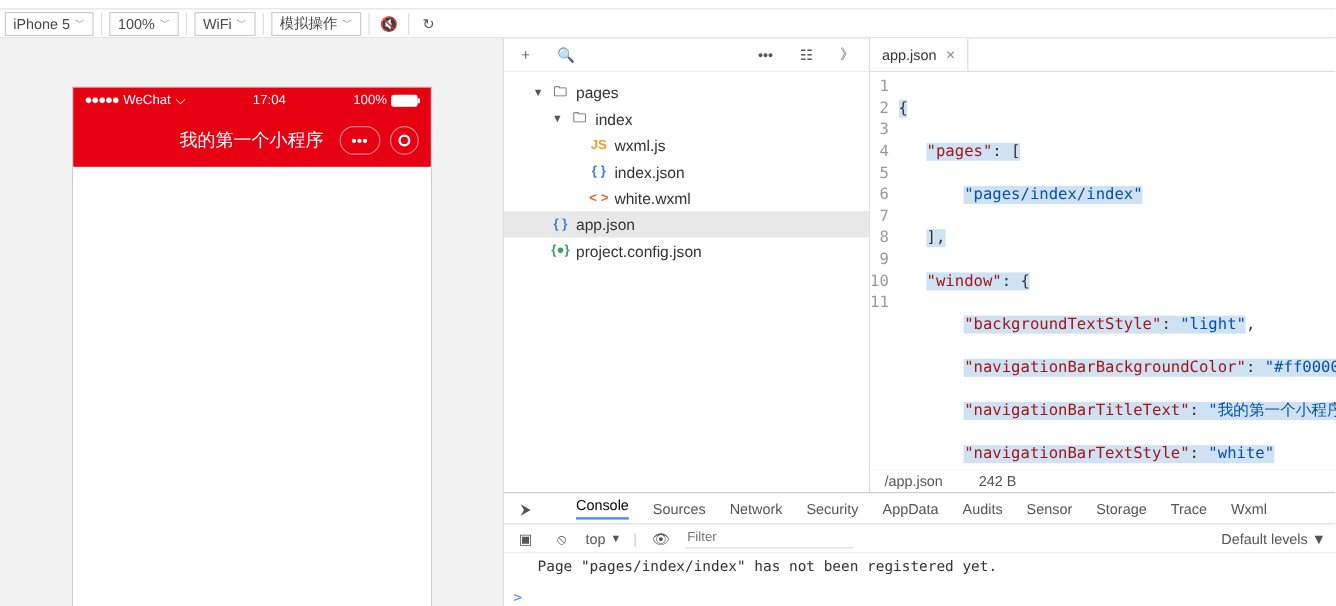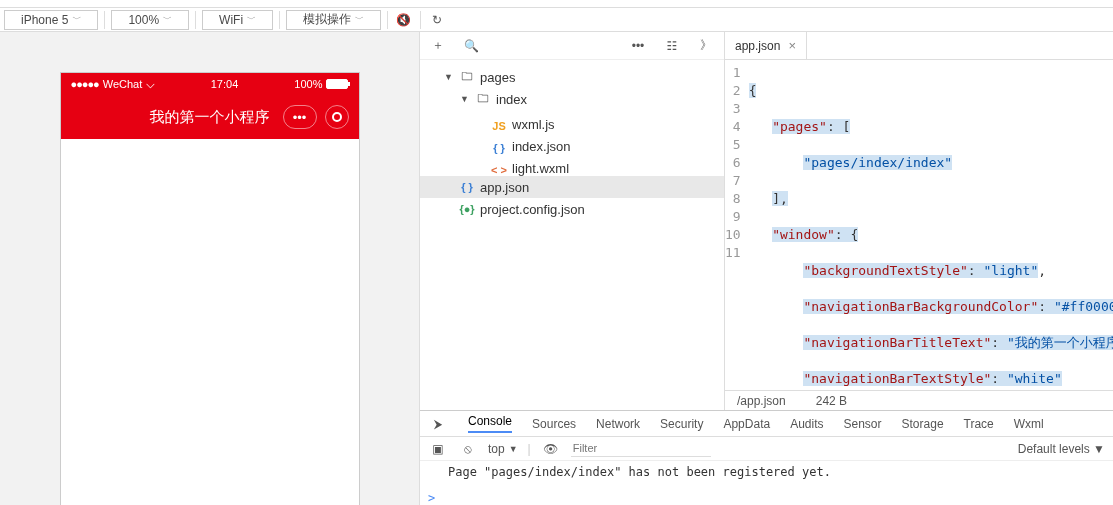--- a/index.html
+++ b/index.html
@@ -1,20 +1,20 @@
 <!DOCTYPE html>
 <html><head>
   <meta charset="utf-8">
   <style>
     * { box-sizing: border-box; margin: 0; padding: 0; }
     body { font-family: -apple-system, "Segoe UI", Arial, sans-serif; font-size: 12px; color: #333; background: #fff; overflow: hidden; }
     .app { display: flex; flex-direction: column; width: 1113px; height: 505px; }
     .menubar { height: 8px; background: #fff; display: flex; font-size: 11px; color: #333; overflow: hidden; border-bottom: 1px solid #ddd; }
     .toolbar { height: 24px; background: #fff; border-bottom: 1px solid #ddd; display: flex; align-items: center; padding: 0 4px; gap: 2px; }
-    .tb-sel { display: flex; align-items: center; border: 1px solid #ccc; height: 20px; padding: 0 16px; background: #fff; cursor: pointer; gap: 4px; color: #4a4a4a; }
+    .tb-sel { display: flex; align-items: center; border: 1px solid #ccc; height: 20px; padding: 0 6px; background: #fff; cursor: pointer; gap: 4px; color: #4a4a4a; }
     .tb-sel .chev { font-size: 9px; color: #666; }
     .tb-divider { width: 1px; height: 18px; background: #ddd; margin: 0 4px; }
     .tb-icon { width: 20px; height: 20px; display: flex; align-items: center; justify-content: center; cursor: pointer; color: #555; font-size: 12px; }
     .main { flex: 1; display: flex; min-height: 0; }
     .sim-pane { width: 420px; background: #f2f2f2; border-right: 1px solid #ddd; display: flex; align-items: flex-start; justify-content: center; padding-top: 40px; }
     .phone { width: 300px; background: #fff; border: 1px solid #ccc; }
     .status-bar { background: #e60012; color: #fff; height: 22px; display: flex; align-items: center; justify-content: space-between; padding: 0 10px; font-size: 11px; }
     .status-left { display: flex; align-items: center; gap: 4px; }
     .dots { letter-spacing: -1px; }
     .wifi-icon { font-size: 11px; }
@@ -31,21 +31,21 @@
     .editor-top { flex: 1; display: flex; min-height: 0; }
     .explorer { width: 305px; border-right: 1px solid #ddd; display: flex; flex-direction: column; }
     .exp-toolbar { height: 28px; border-bottom: 1px solid #eee; display: flex; align-items: center; padding: 0 8px; gap: 14px; }
     .tree { flex: 1; padding: 6px 0; font-size: 13px; color: #333; }
     .tree-row { display: flex; align-items: center; height: 22px; padding-left: 12px; cursor: pointer; gap: 4px; }
     .tree-row.selected { background: #e8e8e8; }
     .tree-row .arrow { width: 10px; font-size: 9px; color: #555; }
     .tree-row .ficon { width: 18px; display: flex; align-items: center; justify-content: center; font-size: 11px; font-weight: bold; }
     .indent-1 { padding-left: 24px; }
     .indent-2 { padding-left: 40px; }
-    .indent-3 { padding-left: 56px; align-items: flex-end; }
+    .indent-3 { padding-left: 56px; }
     .ic-folder { color: #666; }
     .ic-js { color: #f0a020; }
     .ic-json { color: #3b7fd4; }
     .ic-wxml { color: #e06c3c; }
     .ic-wxss { color: #3b7fd4; font-size: 9px; }
     .ic-config { color: #3ca060; }
     .editor { flex: 1; display: flex; flex-direction: column; min-width: 0; }
     .tabs { height: 28px; border-bottom: 1px solid #ddd; display: flex; align-items: stretch; }
     .tab { display: flex; align-items: center; padding: 0 10px; gap: 8px; border-right: 1px solid #ddd; background: #fff; font-size: 12px; }
     .tab .tab-close { color: #888; cursor: pointer; font-size: 13px; }
@@ -53,21 +53,21 @@
     .gutter { width: 36px; text-align: right; color: #999; padding: 4px 8px 4px 0; user-select: none; }
     .code { padding: 4px 0; white-space: pre; }
     .tok-punc { color: #333; }
     .tok-key { color: #a31515; }
     .tok-str { color: #0451a5; }
     .hl { background: #cfe2f3; }
     .status-line { height: 20px; border-top: 1px solid #ddd; display: flex; align-items: center; padding: 0 12px; gap: 30px; font-size: 12px; color: #555; }
     .devtools { height: 95px; border-top: 1px solid #ccc; display: flex; flex-direction: column; background: #fff; }
     .dt-tabs { height: 26px; border-bottom: 1px solid #ddd; display: flex; align-items: center; padding: 0 8px; gap: 20px; font-size: 12px; color: #555; }
     .dt-tabs .dt-tab { cursor: pointer; }
-    .dt-tabs .dt-tab.active { color: #000; border-bottom: 2px solid #4c8bf5; padding-bottom: 3px; }
+    .dt-tabs .dt-tab.active { color: #000; border-bottom: 2px solid #4c8bf5; padding-bottom: 3px; margin-left: 12px; }
     .dt-controls { height: 24px; border-bottom: 1px solid #eee; display: flex; align-items: center; gap: 10px; padding: 0 8px; font-size: 12px; color: #555; }
     .dt-filter { flex: 1; }
     .dt-filter input { border: none; border-bottom: 1px solid #ddd; width: 140px; font-size: 11px; padding: 2px; outline: none; }
     .dt-log { flex: 1; padding: 4px 12px; font-family: Consolas, Menlo, monospace; font-size: 12px; color: #333; }
     .dt-prompt { padding: 0 8px; color: #4c8bf5; font-size: 12px; font-family: Consolas, monospace; }
     .flex { display:flex; align-items:center; }
   </style>
 </head>
 <body>
 
@@ -159,21 +159,21 @@
                 <span>wxml.js</span>
               </div>
             <div class="tree-row indent-3">
                 <span class="arrow"></span>
                 <span class="ficon ic-json">{ }</span>
                 <span>index.json</span>
               </div>
             <div class="tree-row indent-3">
                 <span class="arrow"></span>
                 <span class="ficon ic-wxml">&lt; &gt;</span>
-                <span>light.wxml</span>
+                <span>white.wxml</span>
               </div>
             <div class="tree-row indent-1 selected">
                 <span class="arrow"></span>
                 <span class="ficon ic-json">{ }</span>
                 <span>app.json</span>
               </div>
             <div class="tree-row indent-1">
                 <span class="arrow"></span>
                 <span class="ficon ic-config">{●}</span>
                 <span>project.config.json</span>

